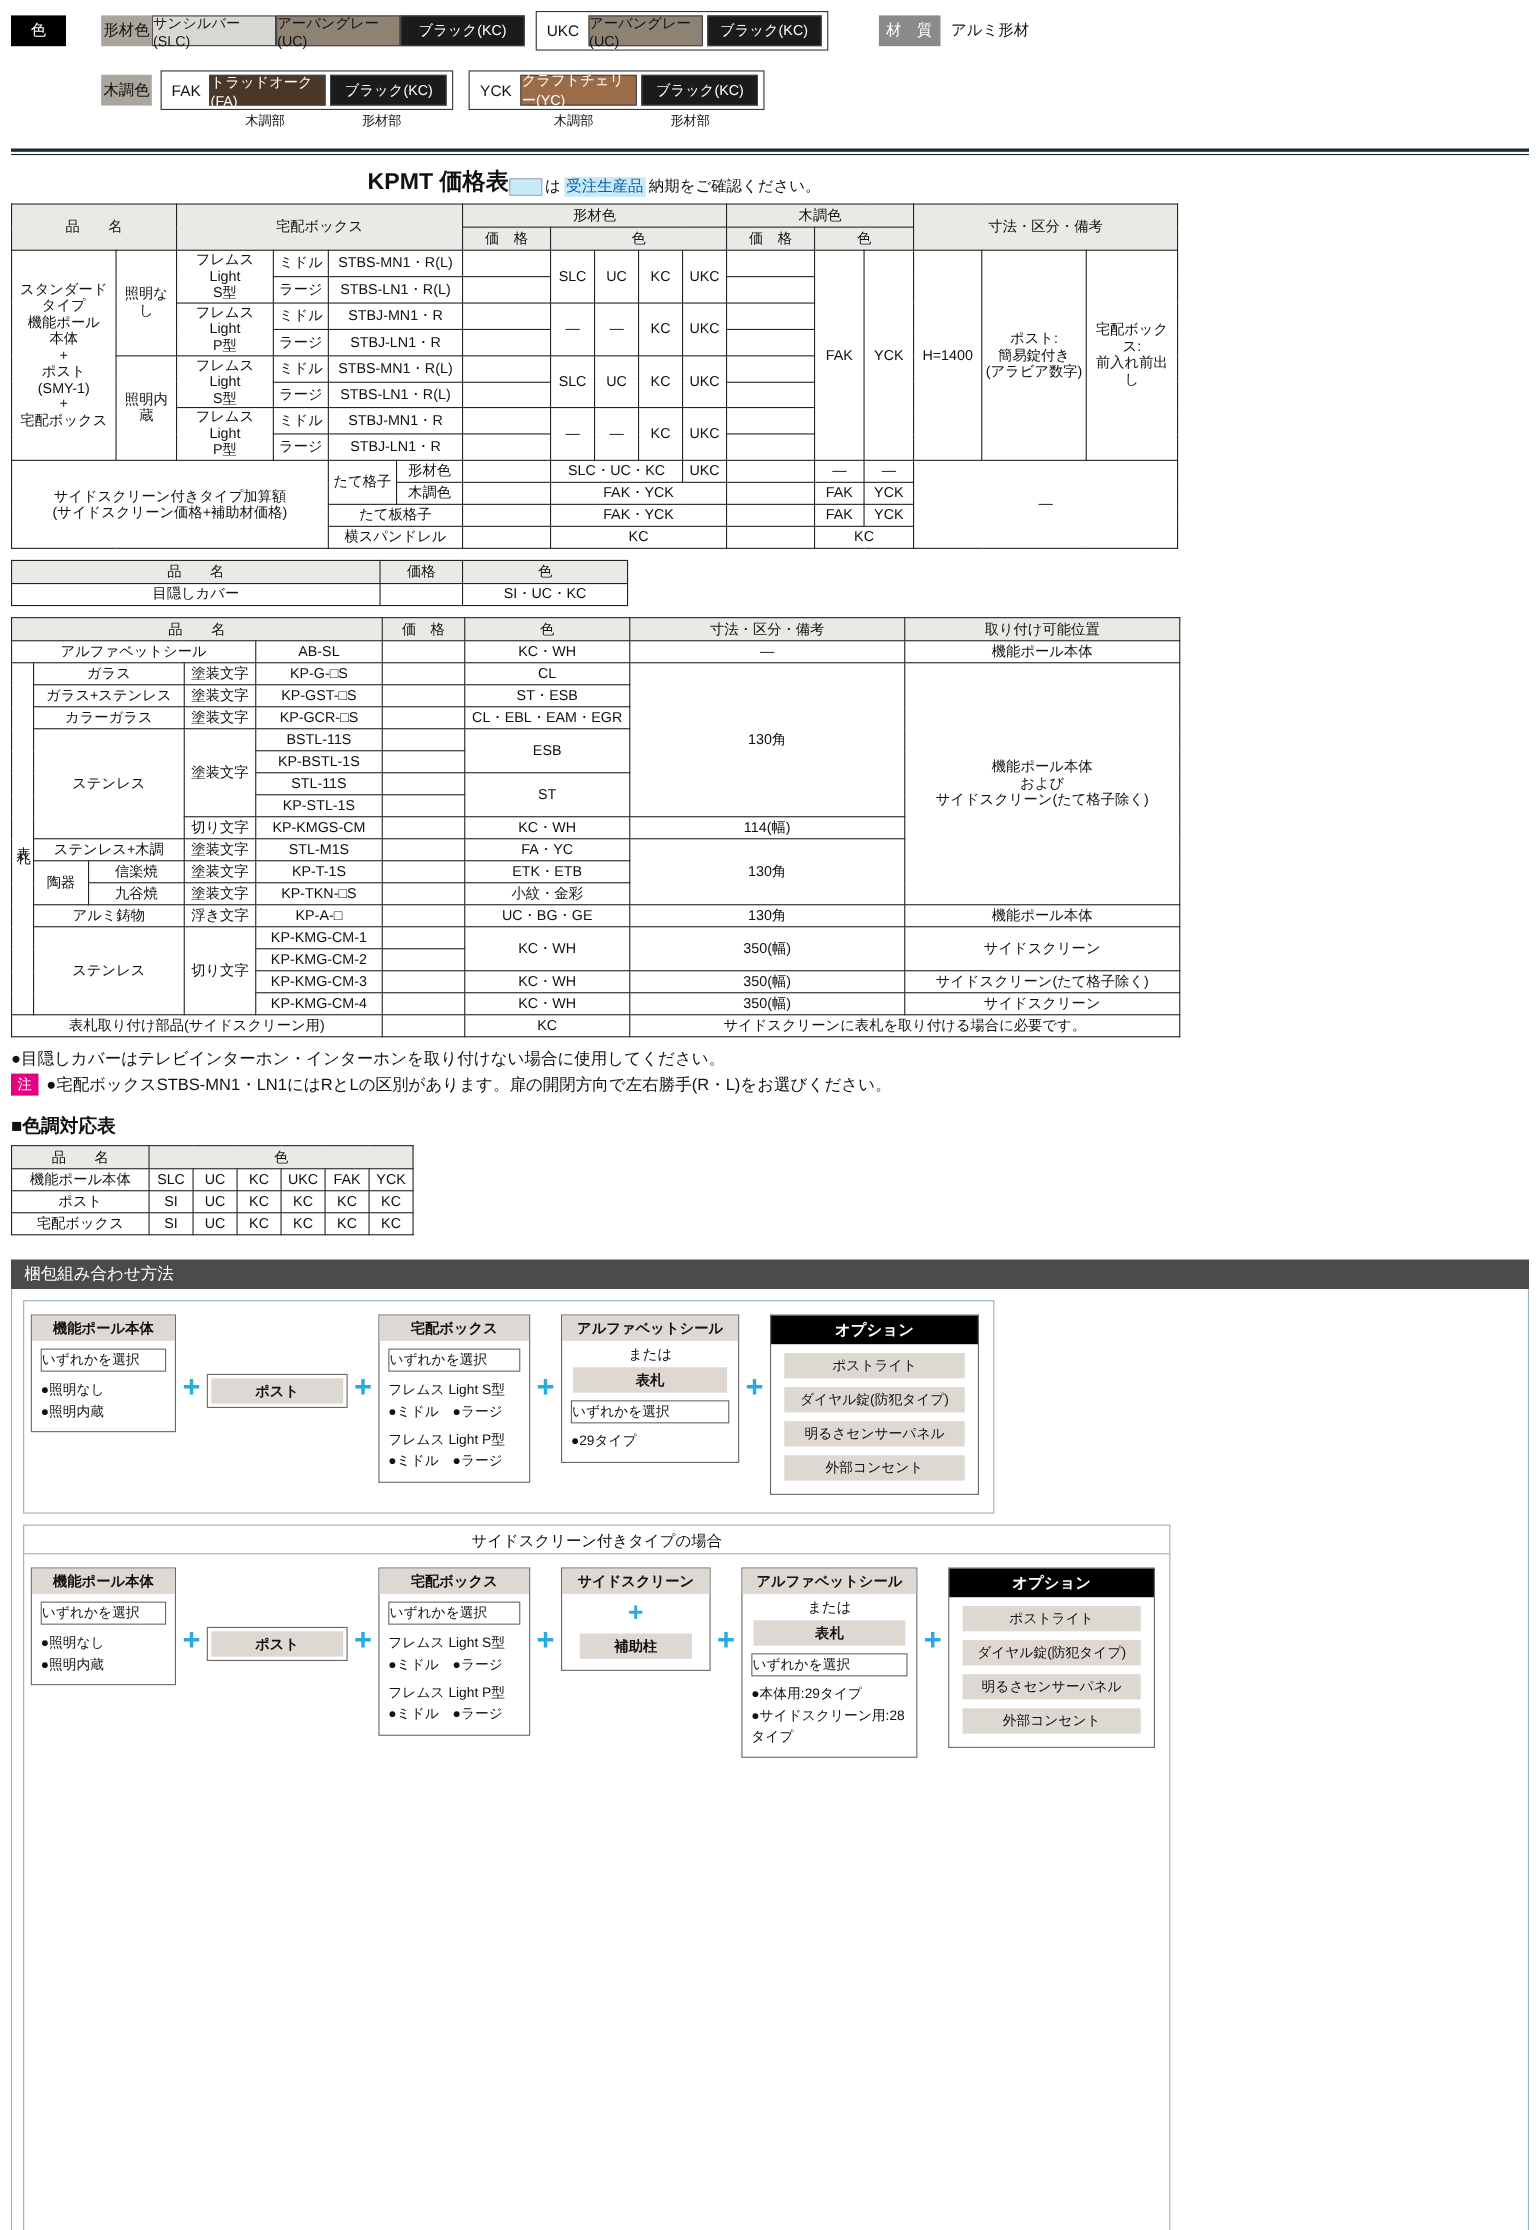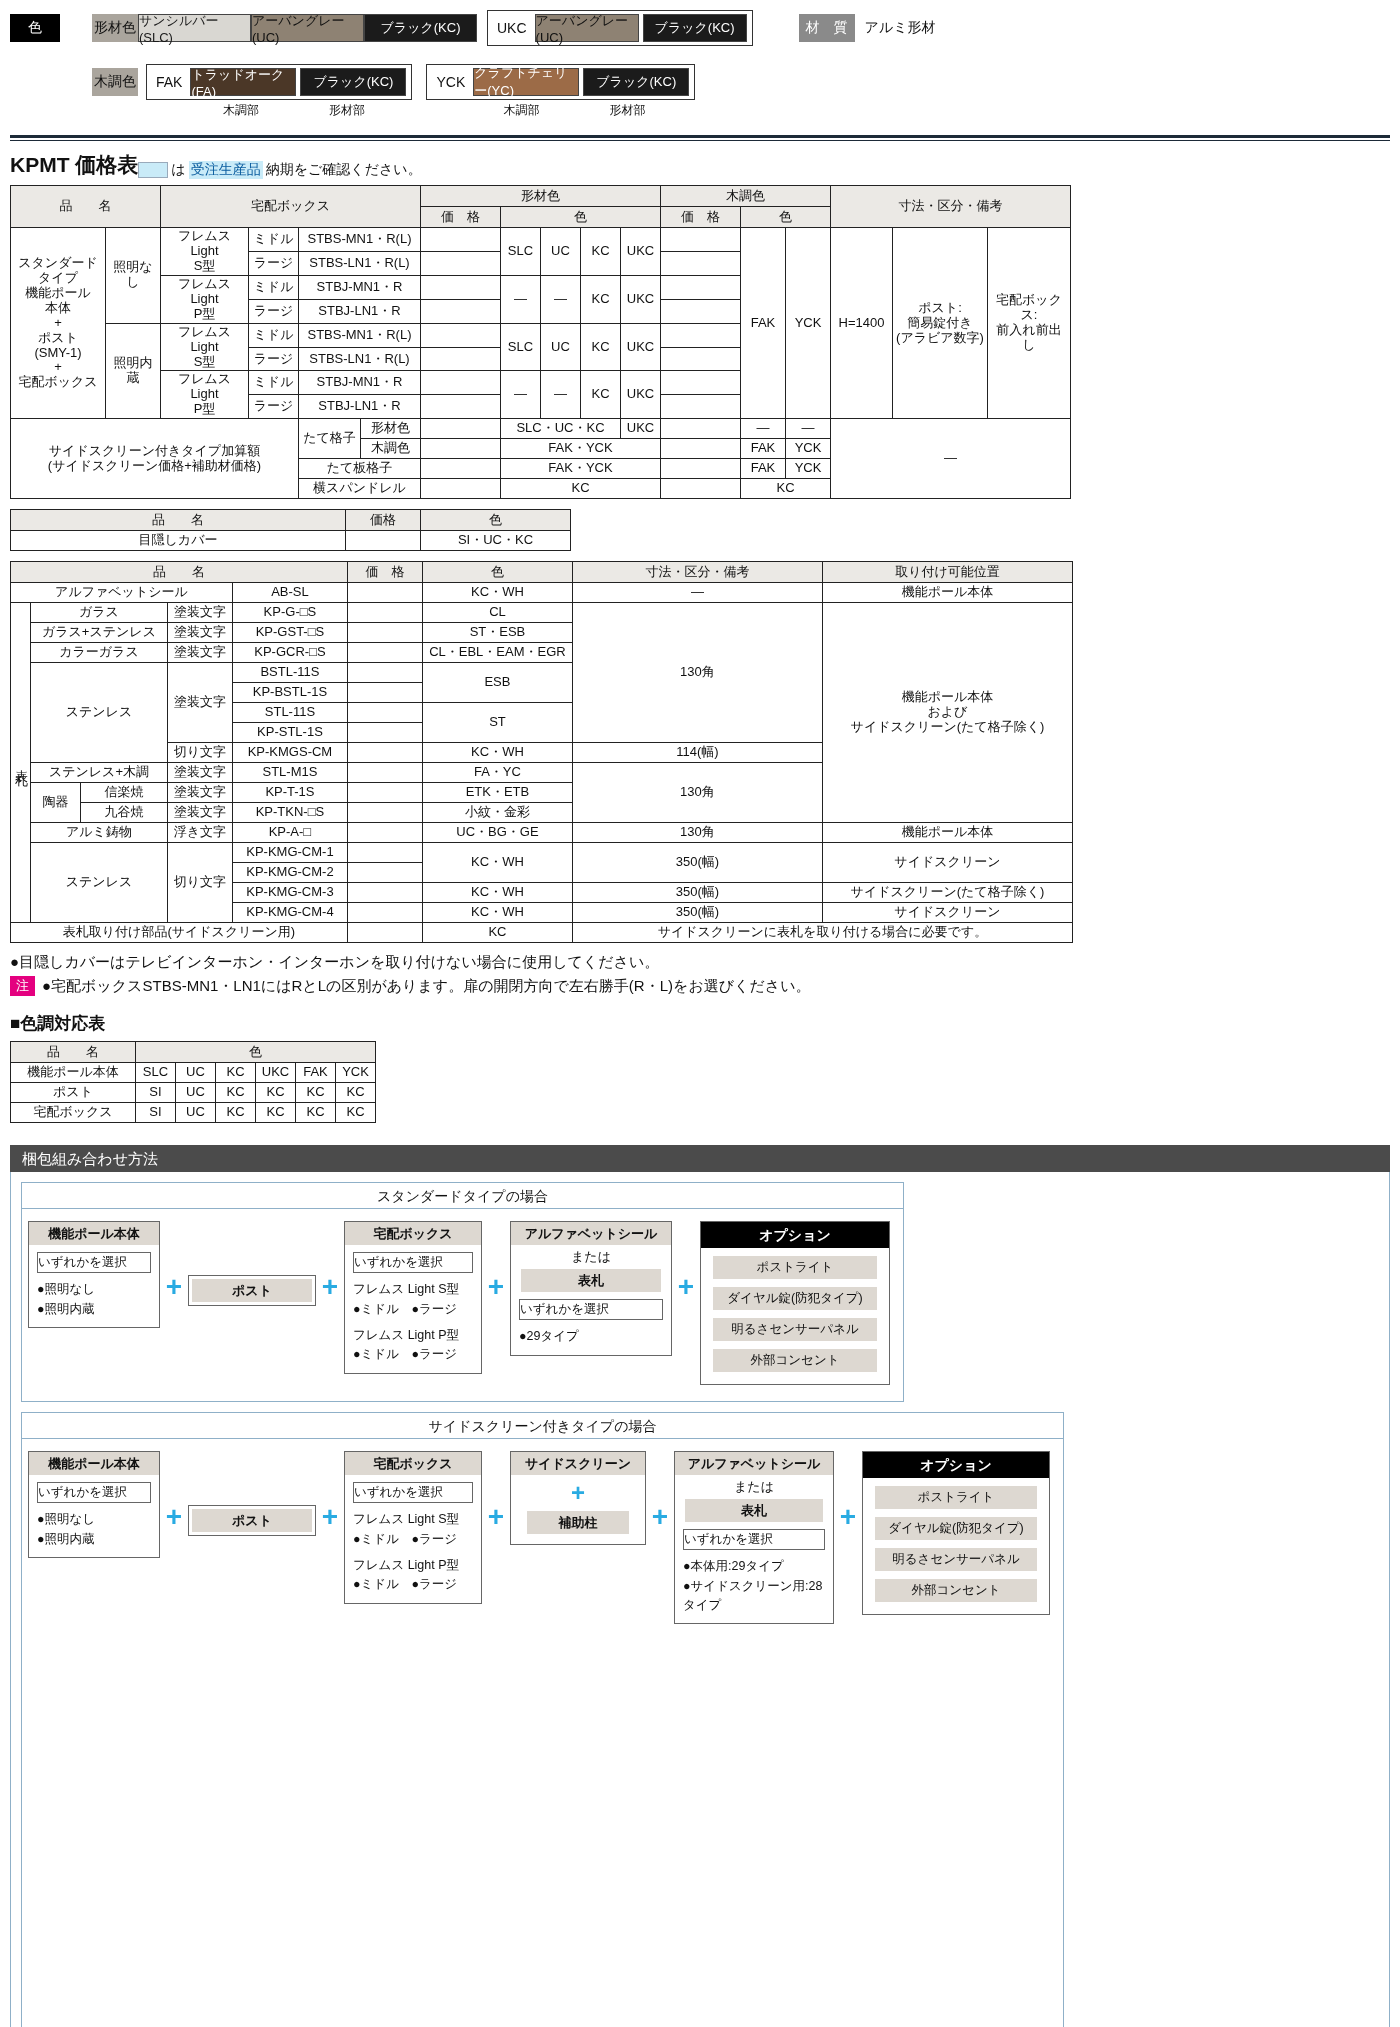--- a/index.html
+++ b/index.html
@@ -19,21 +19,21 @@
 .gcode{font-size:14px;padding:0 4px}
 .wgroup{display:flex;flex-direction:column}
 .wcaps{display:flex;font-size:12px;margin-top:2px}
 .wcaps span{width:106px;text-align:center}
 .matval{font-size:14px;margin-left:10px}
 
 
 .rule{height:6px;border-top:3px solid #1d2a38;border-bottom:1px solid #1d2a38;margin:16px 0 10px}
 
 
-.price-head{width:1060px;display:flex;justify-content:flex-start;align-items:flex-end;margin:4px 0 6px}
+.price-head{width:1060px;display:flex;justify-content:center;align-items:flex-end;margin:4px 0 6px}
 .ptit{font-size:21px;font-weight:bold}
 .order-note{display:flex;align-items:center;font-size:14px;gap:3px}
 .order-swatch{display:inline-block;width:30px;height:16px;background:#c9ebf8;border:1px solid #9ab}
 .order-hl{background:#c9ebf8;color:#0a5c9e;padding:0 2px}
 
 
 table.t{border-collapse:collapse;table-layout:fixed}
 .t td{border:1px solid #222;font-size:13px;text-align:center;vertical-align:middle;padding:1px 2px;height:20px;line-height:1.15;overflow:hidden}
 .t tr.hr td{background:#ebe9e5;height:21px}
 .pre{white-space:pre-line}
@@ -518,21 +518,20 @@
       <td>KC</td>
       <td>KC</td>
     </tr>
     </tbody>
   </table>
 
   <div class="pack-bar">梱包組み合わせ方法</div>
   <div class="pack-outer">
 
     <div class="pbox std">
-      <div class="ptitle">スタンダードタイプの場合</div>
       <div class="prow">
         <div class="cbox cw-pole">
           <div class="bar">機能ポール本体</div>
           <div class="sel">いずれかを選択</div>
           <div class="blt">
             <div>●照明なし</div>
             <div>●照明内蔵</div>
           </div>
         </div>
         <div class="plus">+</div>

